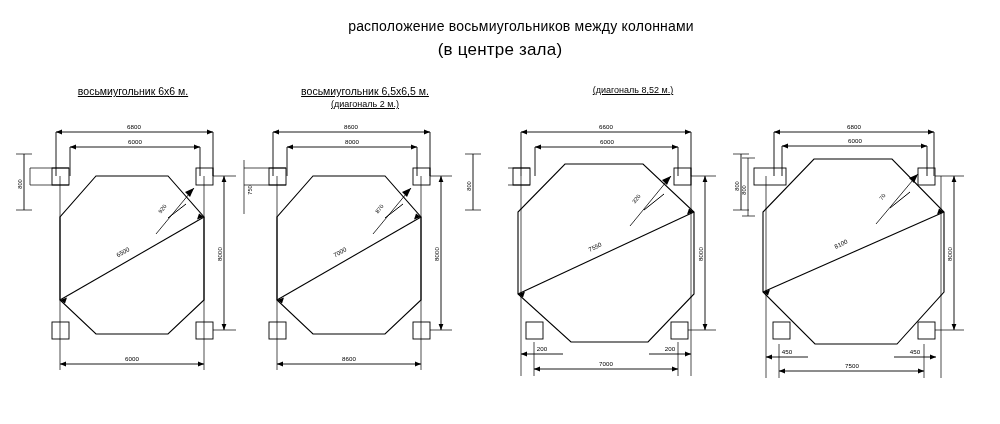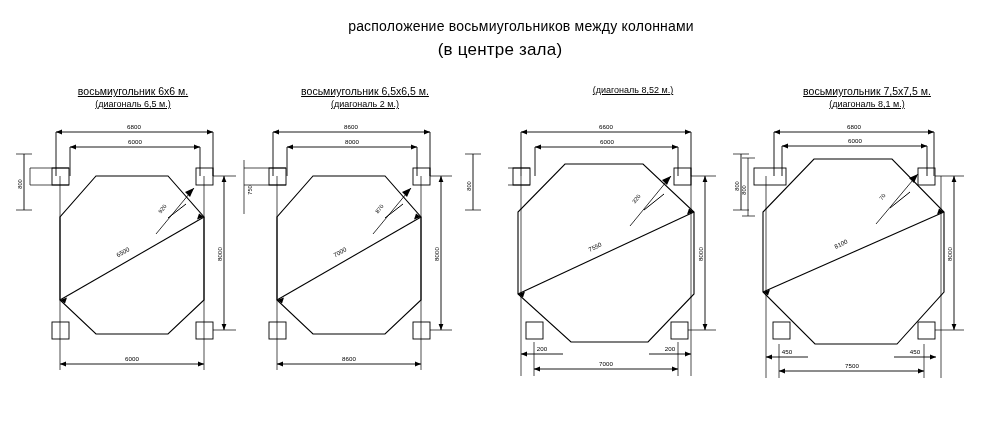--- a/index.html
+++ b/index.html
@@ -90,21 +90,20 @@
   <div class="title-block">
     <div class="title-line1">расположение восьмиугольников между колоннами</div>
     <div class="title-line2">(в центре зала)</div>
   </div>
 
   <div class="panels">
 
     <div class="panel" style="left:8px;">
       <div class="panel-head">
         <div class="panel-title">восьмиугольник 6х6 м.</div>
-        <div class="panel-sub">(диагональ 6,5 м.)</div>
       </div>
       <svg class="panel-svg" viewBox="0 0 250 285">
         <g stroke="#000" fill="none" stroke-width="0.9">
 
           <line x1="48" y1="18" x2="205" y2="18"></line>
           <line x1="48" y1="18" x2="48" y2="62"></line>
           <line x1="205" y1="18" x2="205" y2="62"></line>
 
           <line x1="62" y1="33" x2="192" y2="33"></line>
           <line x1="62" y1="33" x2="62" y2="62"></line>
@@ -278,24 +277,20 @@
         <text class="dimtxt" x="162" y="237" text-anchor="middle">200</text>
         <text class="dimtxt" x="98" y="252" text-anchor="middle">7000</text>
         <text class="dimtxt" x="195" y="140" text-anchor="middle" transform="rotate(-90 195 140)">8000</text>
         <text class="dimtxt-sm" x="231" y="72" text-anchor="middle" transform="rotate(-90 231 72)">800</text>
         <text class="dimtxt" x="88" y="135" text-anchor="middle" transform="rotate(-26 88 135)">7550</text>
         <text class="dimtxt-sm" x="130" y="86" text-anchor="middle" transform="rotate(-52 130 86)">320</text>
       </svg>
     </div>
 
     <div class="panel" style="left:742px;">
-      <div class="panel-head">
-        <div class="panel-title">восьмиугольник 7,5х7,5 м.</div>
-        <div class="panel-sub">(диагональ 8,1 м.)</div>
-      </div>
       <svg class="panel-svg" viewBox="0 0 250 285">
         <g stroke="#000" fill="none" stroke-width="0.9">
           <line x1="32" y1="18" x2="192" y2="18"></line>
           <line x1="32" y1="18" x2="32" y2="62"></line>
           <line x1="192" y1="18" x2="192" y2="62"></line>
           <line x1="40" y1="32" x2="185" y2="32"></line>
           <line x1="40" y1="32" x2="40" y2="62"></line>
           <line x1="185" y1="32" x2="185" y2="62"></line>
           <polygon points="72,45 150,45 202,98 202,178 155,230 73,230 21,178 21,98" stroke-width="1.1"></polygon>
           <line x1="24" y1="62" x2="24" y2="264" stroke-width="0.7"></line>

